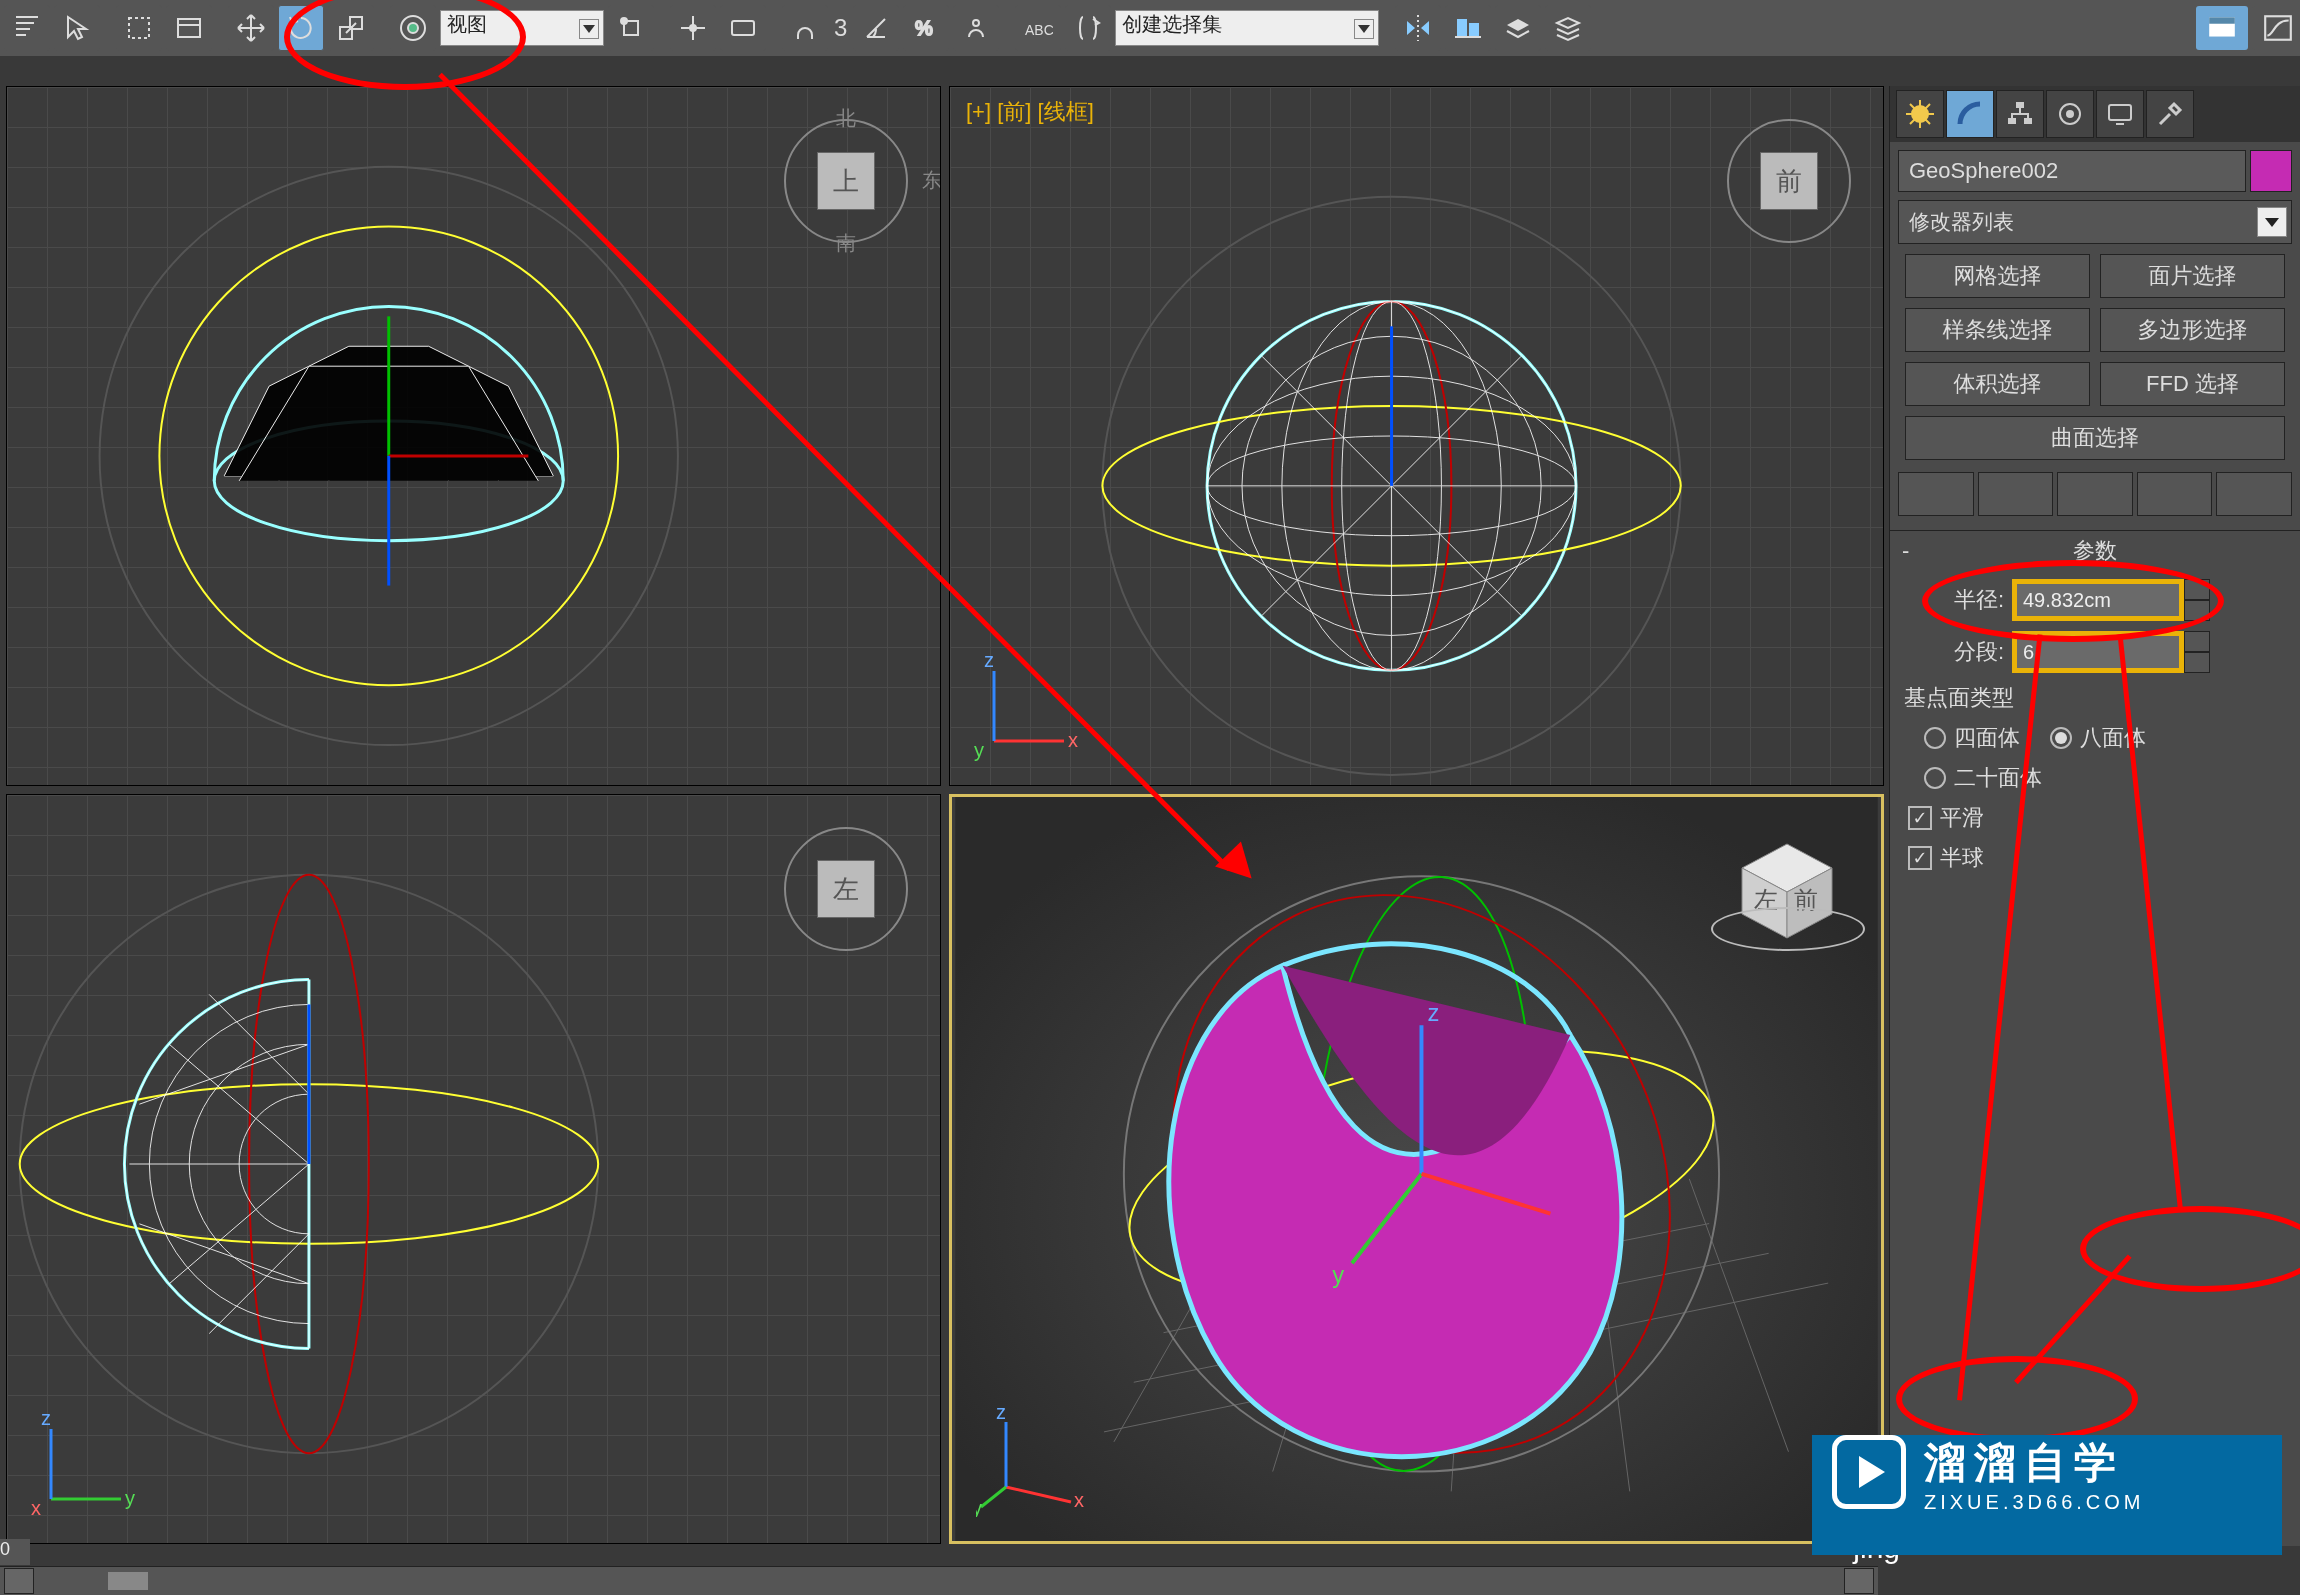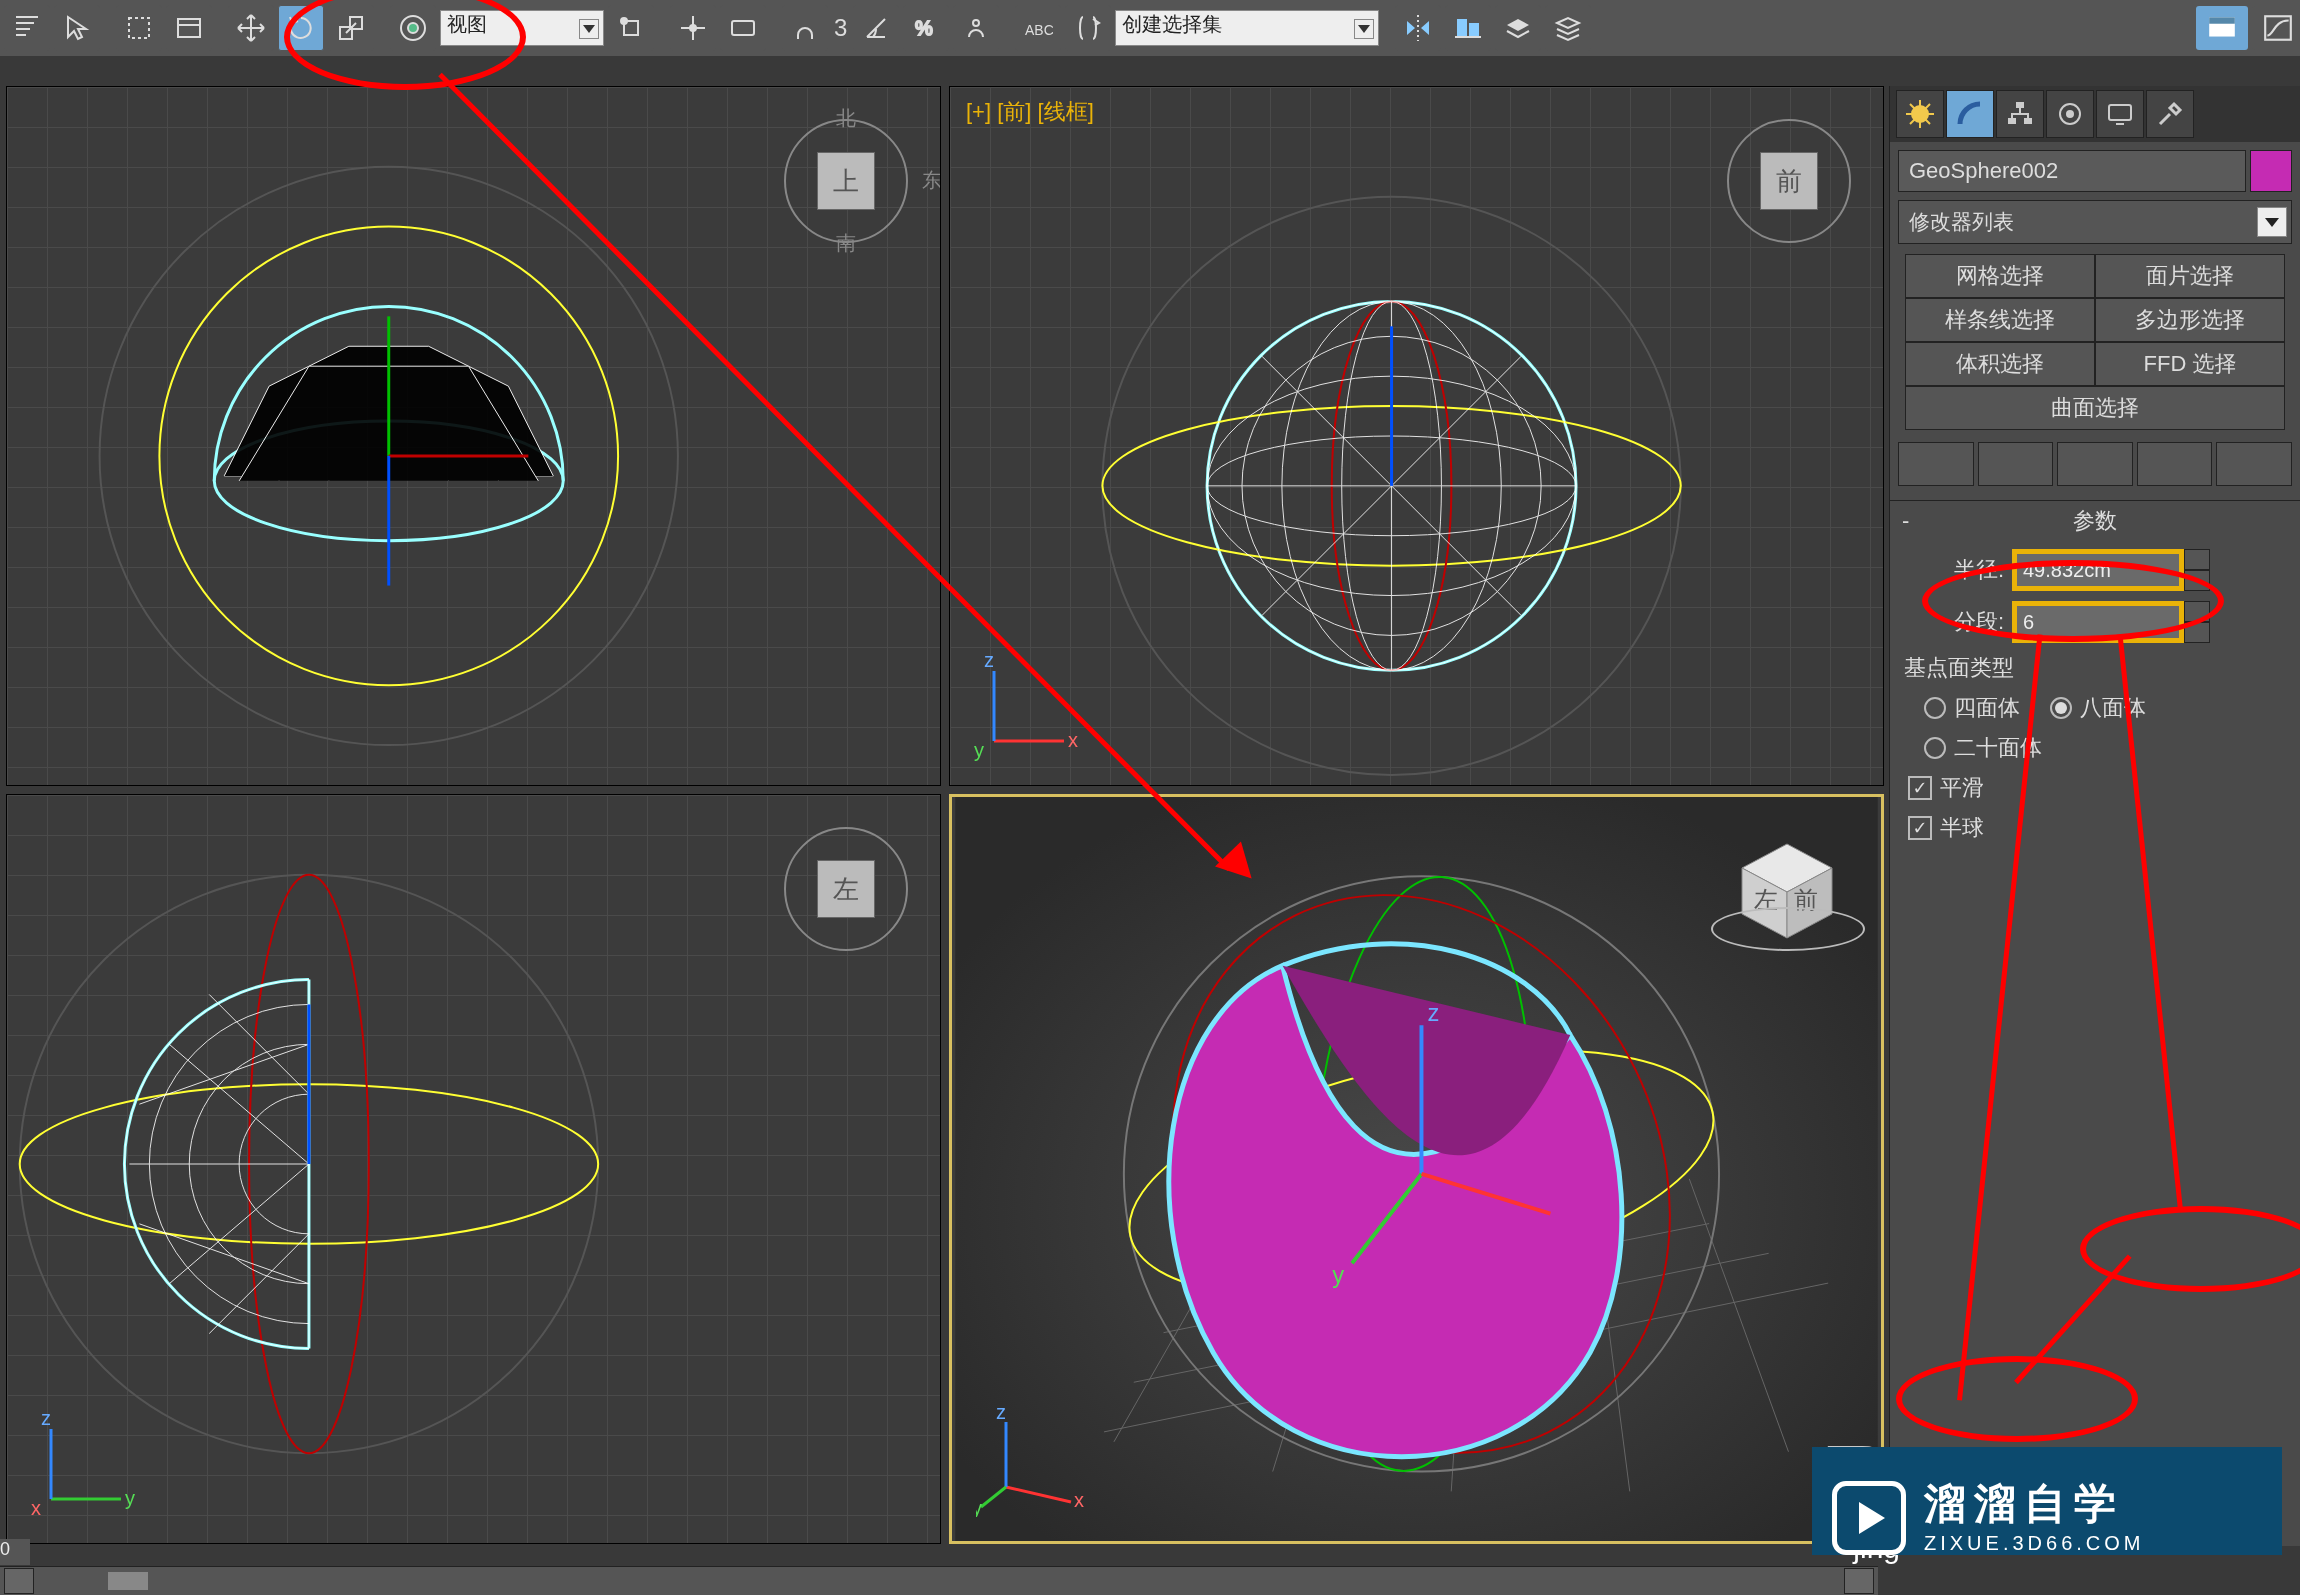--- a/index.html
+++ b/index.html
@@ -44,21 +44,21 @@
   .ptab svg{width:28px;height:28px;stroke:#ccc;fill:none;stroke-width:2}
 
   .obj-name{display:flex;margin:8px 8px 4px 8px}
   .obj-name input{flex:1;height:40px;background:#5a5a5a;border:1px solid #222;color:#ddd;font-size:22px;padding:0 10px}
   .obj-name .colorbox{width:40px;height:40px;background:#c52bb3;margin-left:4px;border:1px solid #222}
 
   .mod-combo{margin:4px 8px;height:42px;background:#555;border:1px solid #222;display:flex;align-items:center;padding:0 10px;position:relative;color:#ddd}
   .mod-combo .arrow{position:absolute;right:4px;top:6px;width:28px;height:28px;background:#eee;border:1px solid #888;display:flex;align-items:center;justify-content:center}
   .mod-combo .arrow:after{content:"";border-left:7px solid transparent;border-right:7px solid transparent;border-top:9px solid #222}
 
-  .mod-buttons{display:grid;grid-template-columns:1fr 1fr;gap:0;margin:6px 15px}
+  .mod-buttons{display:grid;grid-template-columns:1fr 1fr;gap:10px;margin:6px 15px}
   .mod-buttons .mb{height:42px;background:#555;border:1px solid #222;display:flex;align-items:center;justify-content:center;font-size:22px;color:#ddd}
   .mod-buttons .mb.full{grid-column:1/3}
 
   .mod-stack{margin:10px 8px;height:300px;background:#5a5a5a;border:1px solid #222;padding:10px 14px;font-size:22px;color:#ddd}
 
   .mod-tools{margin:6px 8px;height:44px;display:flex;gap:4px}
   .mod-tools .mt{flex:1;background:#555;border:1px solid #222}
 
   .rollout{margin:8px 0 0 0;border-top:1px solid #222}
   .rollout-head{height:40px;background:#4a4a4a;display:flex;align-items:center;justify-content:center;color:#ddd;font-size:22px;position:relative}
@@ -83,21 +83,21 @@
   .hscroll .cap{width:28px;height:24px;background:#666;border:1px solid #222;margin:0 4px}
   .hscroll .thumb{width:40px;height:18px;background:#888;margin-left:70px}
   .vstatus{position:absolute;left:0;bottom:30px;height:26px;width:30px;background:#555;color:#eee;font-size:18px;display:flex}
 
   
   .annot{position:absolute;border:6px solid #ff0000;border-radius:50%;pointer-events:none}
   .annot-line{position:absolute;background:#ff0000;height:5px;transform-origin:left center;pointer-events:none}
   .annot-arrowhead{position:absolute;width:0;height:0;border-left:18px solid transparent;border-right:18px solid transparent;border-top:34px solid #ff0000;transform-origin:center top;pointer-events:none}
 
   
-  .watermark{position:absolute;right:18px;bottom:40px;width:430px;height:108px;background:#0c4a6e;display:flex;align-items:flex-end;gap:18px;padding:0 20px}
+  .watermark{position:absolute;right:18px;bottom:40px;width:430px;height:120px;background:#0369a1;display:flex;align-items:flex-start;gap:18px;padding:0 20px}
   .watermark .play{width:64px;height:64px;border:5px solid #fff;border-radius:14px;display:flex;align-items:center;justify-content:center}
   .watermark .play:after{content:"";border-top:16px solid transparent;border-bottom:16px solid transparent;border-left:26px solid #fff;margin-left:6px}
   .watermark .txt{display:flex;flex-direction:column;color:#fff}
   .watermark .txt .big{font-size:42px;letter-spacing:8px;font-weight:bold}
   .watermark .txt .small{font-size:20px;letter-spacing:4px}
   .behind-B{position:absolute;right:400px;bottom:48px;font-size:110px;font-weight:900;color:#fff;opacity:.95}
   .behind-jing{position:absolute;right:400px;bottom:30px;font-size:30px;color:#fff}
 
 </style>
 </head>

